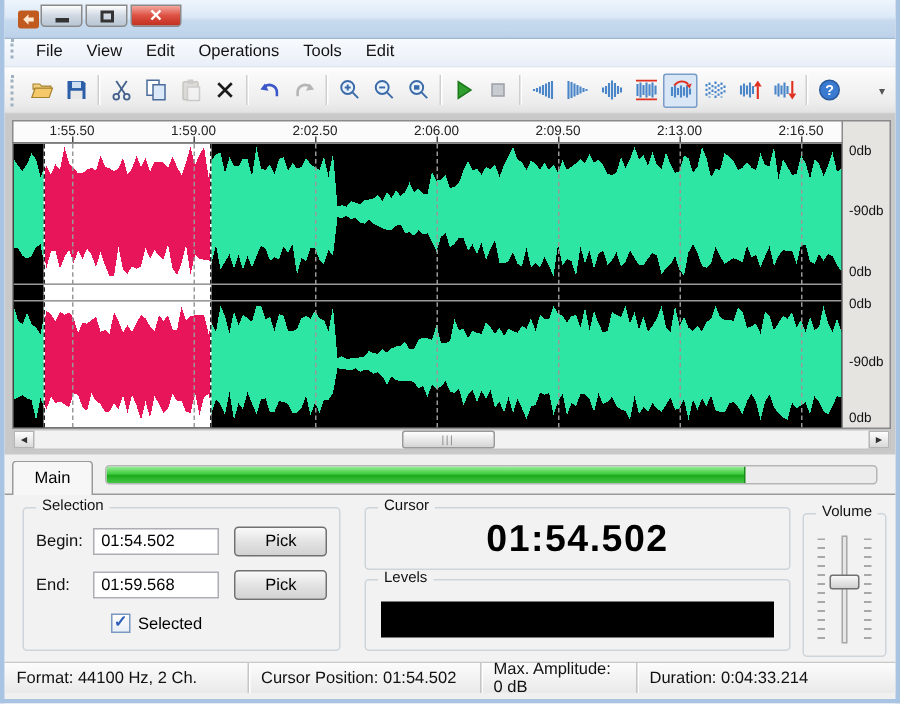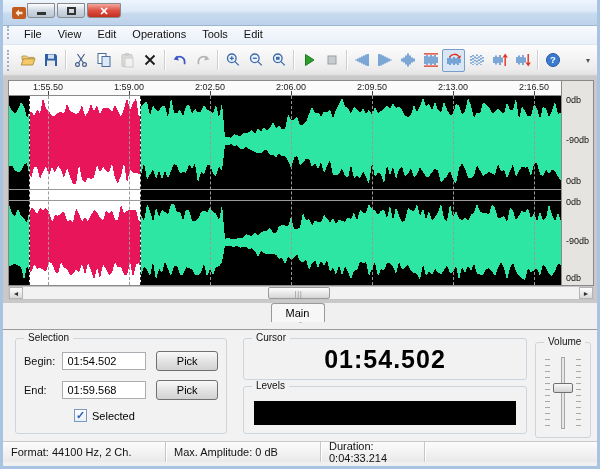--- a/index.html
+++ b/index.html
@@ -35,21 +35,21 @@
   .sel-overlay{ position:absolute; top:0; bottom:0; background:#fff; z-index:2; overflow:hidden; border-left:1px dashed #222; border-right:1px dashed #222;}
   .gridline{ position:absolute; top:0; bottom:0; width:0; border-left:1px dashed #999; z-index:3;}
   .db-scale{ position:absolute; top:4px; right:3px; width:32px; height:206px; background:#e6e4e0; border:1px solid #8a8a8a; border-left:none;}
   .db-label{ position:absolute; left:4px; font-size:9px; color:#111;}
   
   .hscroll{ position:absolute; left:5px; right:3px; top:210px; height:14px; background:#f2f2f2; border:1px solid #c4c4c4; display:flex; align-items:stretch;}
   .sarrow{ width:14px; background:linear-gradient(#fefefe,#d9d9d9); border:1px solid #b5b5b5; font-size:7px; color:#333; display:flex; align-items:center; justify-content:center; cursor:pointer;}
   .strack{ flex:1; position:relative;}
   .sthumb{ position:absolute; left:44%; width:62px; top:0; bottom:0; background:linear-gradient(#fefefe,#d5d5d5); border:1px solid #9a9a9a; border-radius:2px; display:flex; align-items:center; justify-content:center; font-size:7px; color:#888; letter-spacing:1px; cursor:grab;}
   
-  .tabrow{ height:26px; display:flex; align-items:center; background:#f0f0f0; padding:0 10px 0 5px;flex-direction:column;}
+  .tabrow{ height:26px; display:flex; align-items:flex-end; background:#f0f0f0; padding:0 10px 0 5px;}
   .tab{ width:54px; height:23px; background:#f7f7f7; border:1px solid #9a9a9a; border-bottom:none; border-radius:3px 3px 0 0; font-size:11px; display:flex; align-items:center; justify-content:center; position:relative; z-index:2; margin-bottom:-1px; cursor:pointer;}
   .progress-track{ flex:1; height:13px; margin:0 2px 6px 8px; background:#ececec; border:1px solid #b5b5b5; border-radius:3px; overflow:hidden;}
   .progress-fill{ height:100%; width:83%; background:linear-gradient(#9bef9b,#3ecc3e 45%,#1daa1d 55%,#43c843); border-right:1px solid #1a8a1a;}
   
   .panel{ height:112px; background:#f2f2f2; border-top:1px solid #9a9a9a; position:relative; font-size:11px;}
   .group{ position:absolute; border:1px solid #cdd5dc; border-radius:3px;}
   .legend{ position:absolute; top:-7px; left:8px; background:#f2f2f2; padding:0 4px; font-size:10px; color:#111;}
   .g-selection{ left:12px; top:8px; width:212px; height:96px;}
   .g-cursor{ left:240px; top:8px; width:284px; height:42px;}
   .g-levels{ left:240px; top:56px; width:284px; height:48px;}
@@ -372,16 +372,17 @@
         <div class="vticks l"></div>
         <div class="vticks r"></div>
         <div class="vtrack"></div>
         <div class="vthumb"></div>
       </div>
     </div>
   </div>
 
   <div class="statusbar">
     <div class="scell">Format: 44100 Hz, 2 Ch.</div>
+    <div class="scell">Cursor Position: 01:54.502</div>
     <div class="scell">Max. Amplitude: 0 dB</div>
     <div class="scell">Duration: 0:04:33.214</div>
   </div>
 </div>
 
 </body></html>

